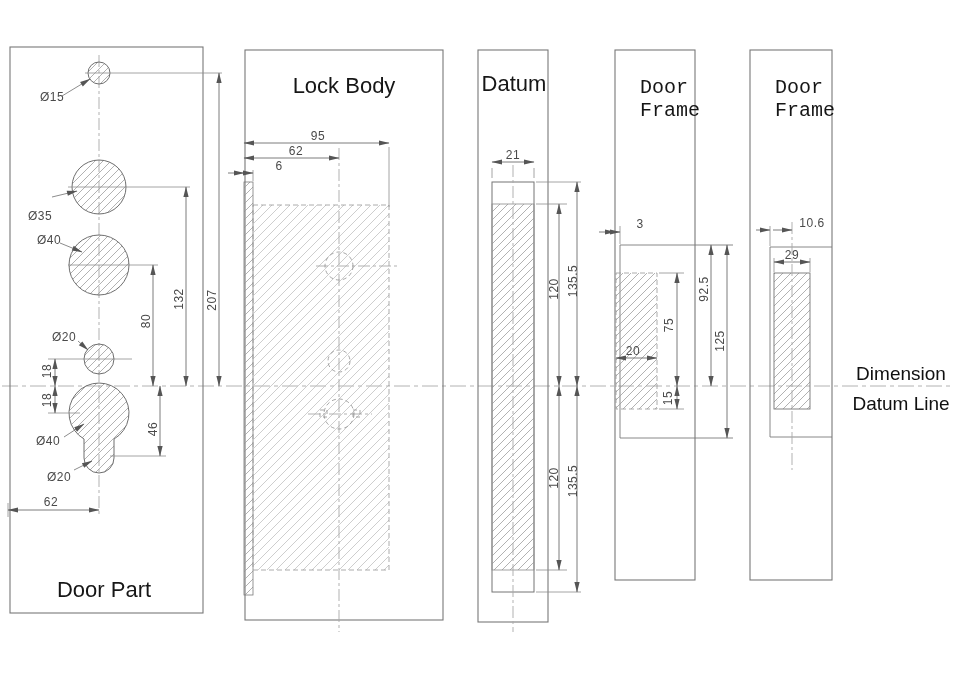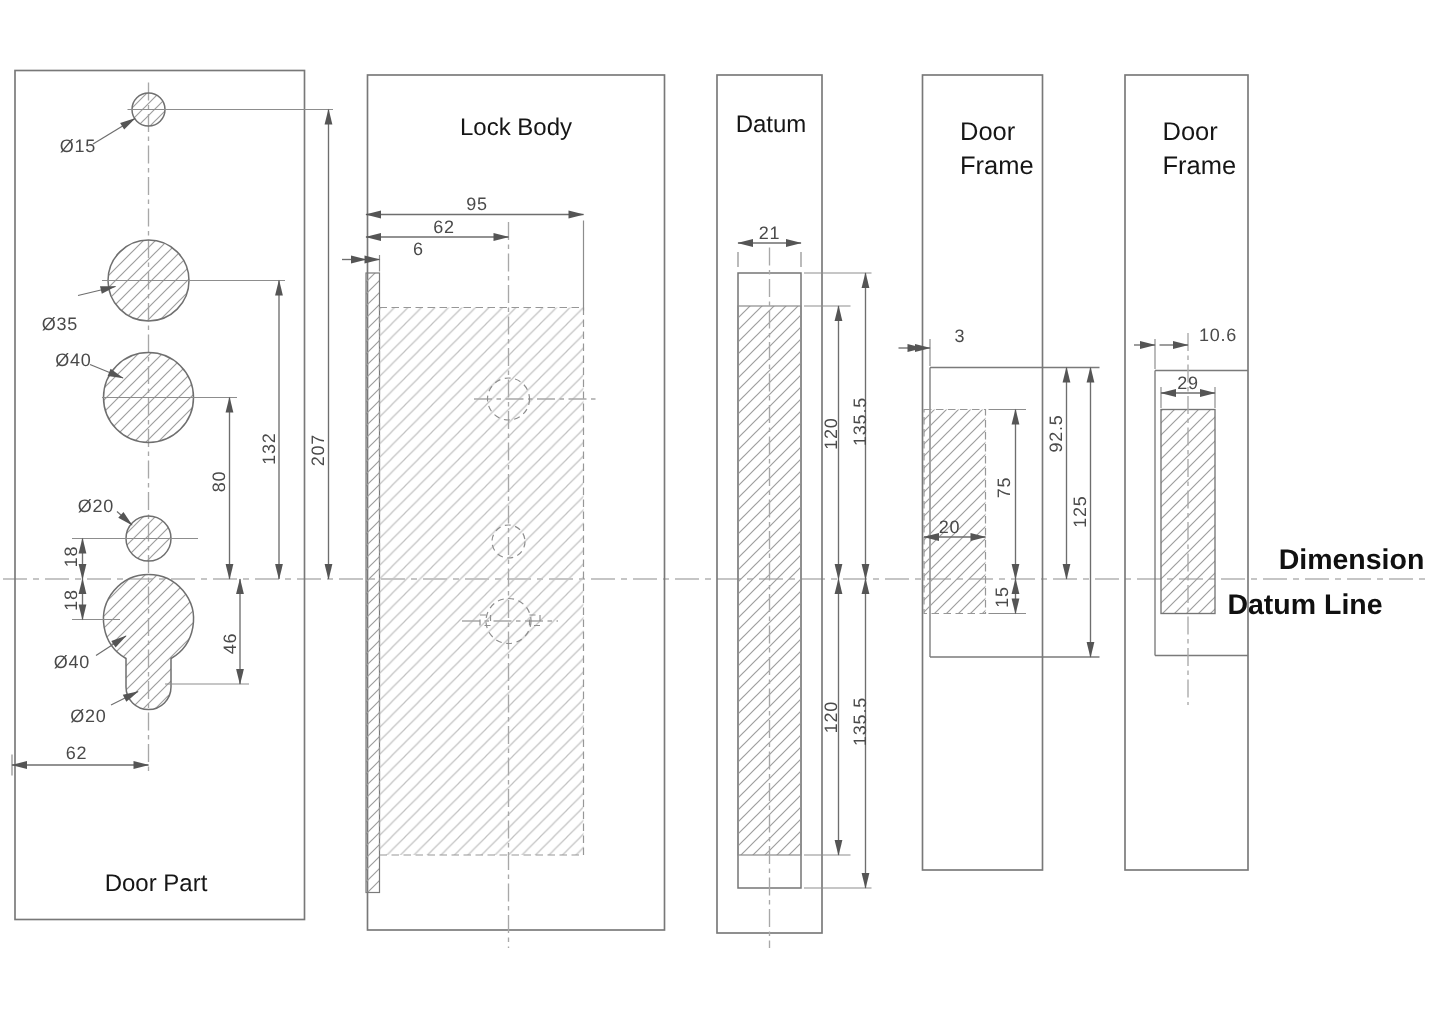--- a/index.html
+++ b/index.html
@@ -2,23 +2,23 @@
 <html><head>
 <meta charset="utf-8">
 <style>
   html,body{margin:0;padding:0;background:#ffffff;}
   #stage{position:relative;width:965px;height:675px;background:#ffffff;overflow:hidden;
          font-family:"Liberation Sans",sans-serif;}
   svg{position:absolute;left:0;top:0;}
   .lbl{position:absolute;transform:translate(-50%,-50%);font-size:12px;color:#4a4a4a;
        white-space:nowrap;letter-spacing:.5px;}
   .lbl.rot{transform:translate(-50%,-50%) rotate(-90deg);}
-  .ptitle{position:absolute;transform:translate(-50%,-50%);font-size:16px;color:#161616;white-space:nowrap;}
-  .ptitle-left{position:absolute;font-size:17px;color:#161616;line-height:23px;white-space:nowrap;}
-  .datum-text{position:absolute;transform:translate(-50%,-50%);font-size:19px;color:#101010;white-space:nowrap;font-weight:bold;}
+  .ptitle{position:absolute;transform:translate(-50%,-50%);font-size:22px;color:#161616;white-space:nowrap;}
+  .ptitle-left{position:absolute;font-size:20px;color:#161616;line-height:23px;white-space:nowrap;font-family:Liberation Mono, monospace;}
+  .datum-text{position:absolute;transform:translate(-50%,-50%);font-size:19px;color:#101010;white-space:nowrap;}
 </style>
 </head>
 <body>
 
 <div id="stage">
 
   <svg width="965" height="675" viewBox="0 0 965 675">
     <defs>
       <pattern id="h1" width="8" height="8" patternUnits="userSpaceOnUse">
         <path d="M-1,1 L1,-1 M0,8 L8,0 M7,9 L9,7" stroke="#9e9e9e" stroke-width="0.8"></path>
@@ -215,15 +215,15 @@
   <div class="lbl rot" style="left:720px;top:341px">125</div>
 
   <div class="ptitle-left" style="left:775px;top:76px">
     <span style="display:block">Door</span>
     <span style="display:block">Frame</span>
   </div>
   <div class="lbl" style="left:812px;top:223px">10.6</div>
   <div class="lbl" style="left:792px;top:255px">29</div>
 
   <div class="datum-text" style="left:901px;top:374px">Dimension</div>
-  <div class="datum-text" style="left:870px;top:404px">Datum Line</div>
+  <div class="datum-text" style="left:901px;top:404px">Datum Line</div>
 
 </div>
 
 </body></html>

